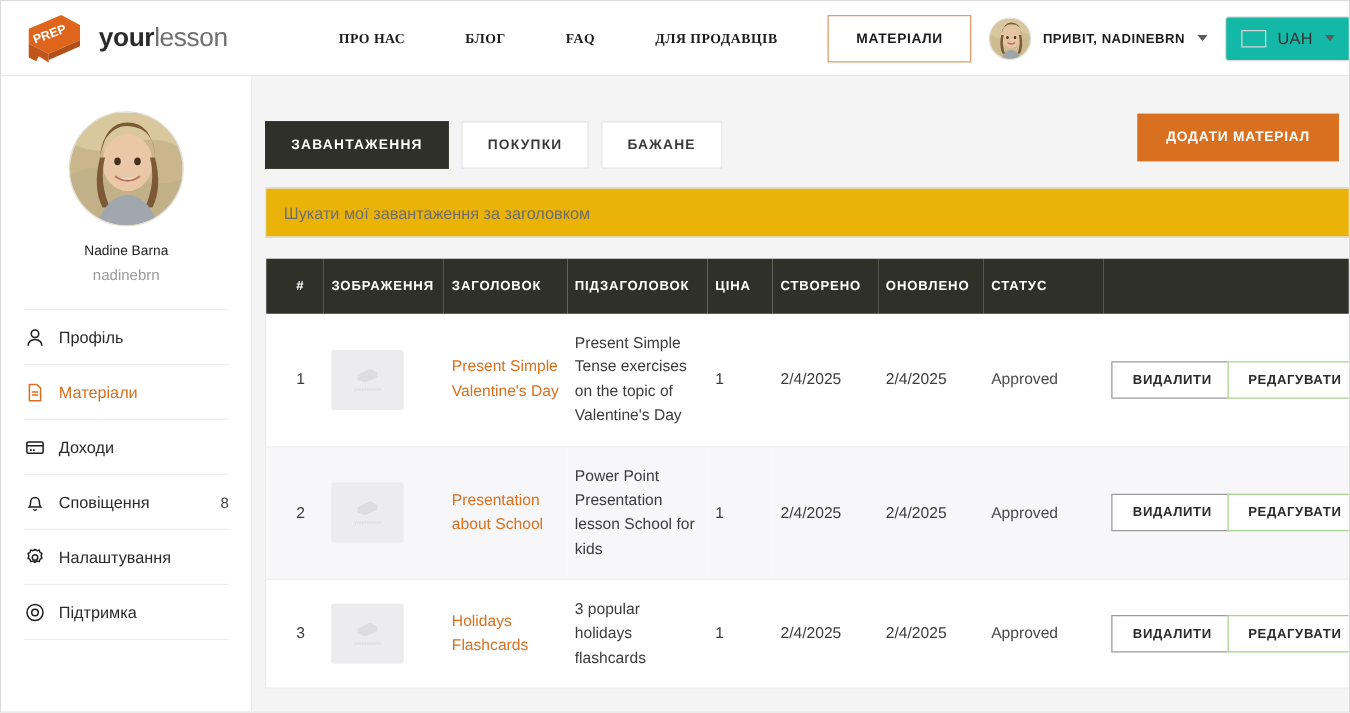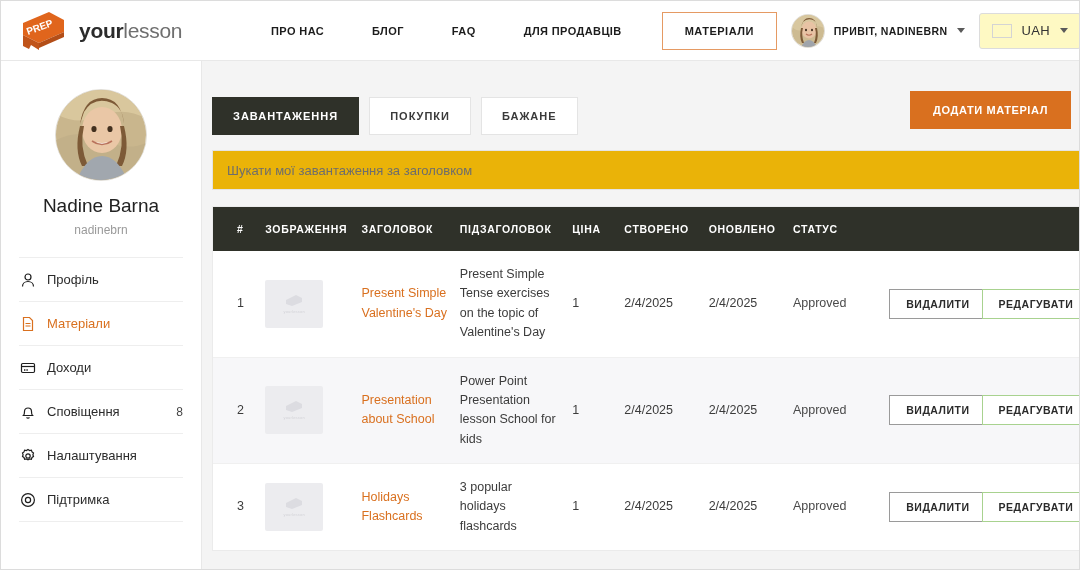--- a/index.html
+++ b/index.html
@@ -59,20 +59,21 @@
   .logo-text .t1 { color: #2b2b2b; font-weight: 700; }
   .logo-text .t2 { color: #6f6f6f; font-weight: 400; }
 
   .main-nav {
     display: flex;
     align-items: center;
     gap: 48px;
     flex: 1 1 auto;
     justify-content: center;
     padding-right: 40px;
+    font-family: Liberation Serif, serif;
   }
   .main-nav a {
     font-size: 11px;
     font-weight: 700;
     letter-spacing: 0.4px;
     color: #1c1c1c;
     text-decoration: none;
     white-space: nowrap;
   }
 
@@ -128,21 +129,21 @@
 
   .currency {
     display: flex;
     align-items: center;
     gap: 9px;
     border: 1px solid #dcdcdc;
     border-radius: 3px;
     height: 36px;
     padding: 0 12px;
     cursor: pointer;
-    background: #fef9c3;
+    background: #14b8a6;
   }
   .flag {
     width: 20px; height: 14px;
     border: 1px solid #d4d4d4;
     overflow: hidden;
     flex: 0 0 20px;
   }
   .flag .fb { height: 50%; background: #2a6fd6; }
   .flag .fy { height: 50%; background: #f5d20b; }
   .currency .cc { font-size: 13px; color: #333; letter-spacing: 0.3px; }
@@ -163,21 +164,21 @@
     padding: 28px 0 20px;
     text-align: center;
   }
   .avatar-lg {
     width: 92px; height: 92px;
     border-radius: 50%;
     margin: 0 auto 14px;
     overflow: hidden;
     border: 1px solid #e0ddd6;
   }
-  .pname { font-size: 19px; color: #222; margin-bottom: 6px; }
+  .pname { font-size: 11px; color: #222; margin-bottom: 6px; }
   .phandle { font-size: 12px; color: #9a9a9a; }
 
   .nav-list { border-top: 1px solid #eeeeee; }
   .nav-item {
     display: flex;
     align-items: center;
     gap: 11px;
     height: 44px;
     border-bottom: 1px solid #eeeeee;
     cursor: pointer;

